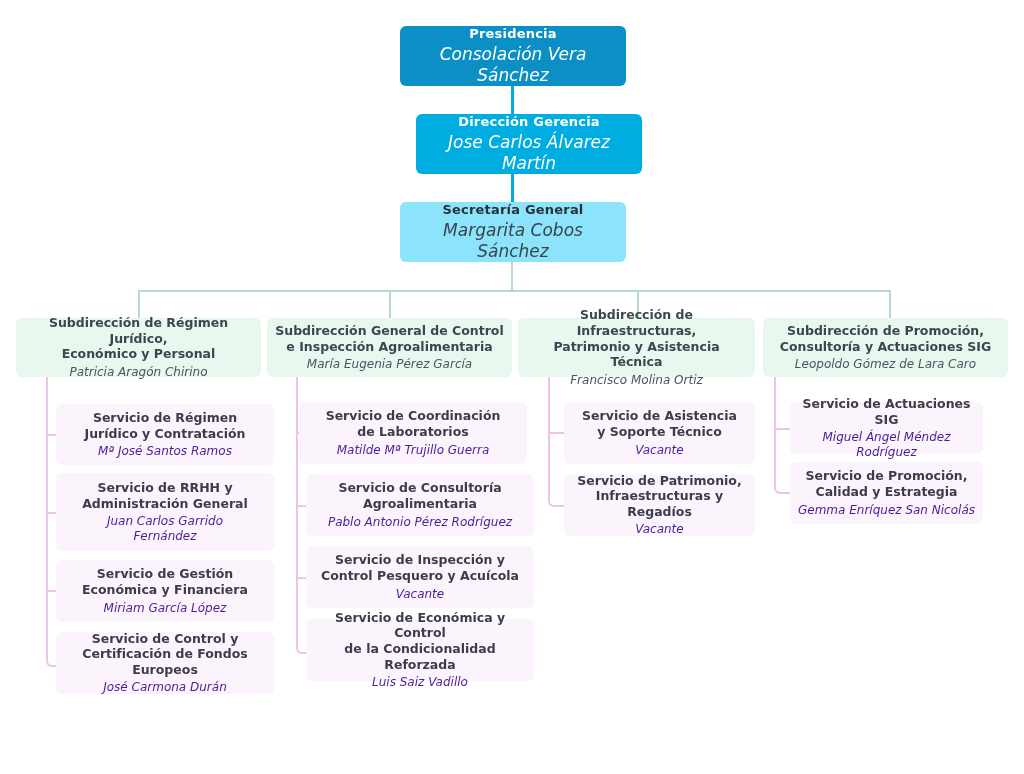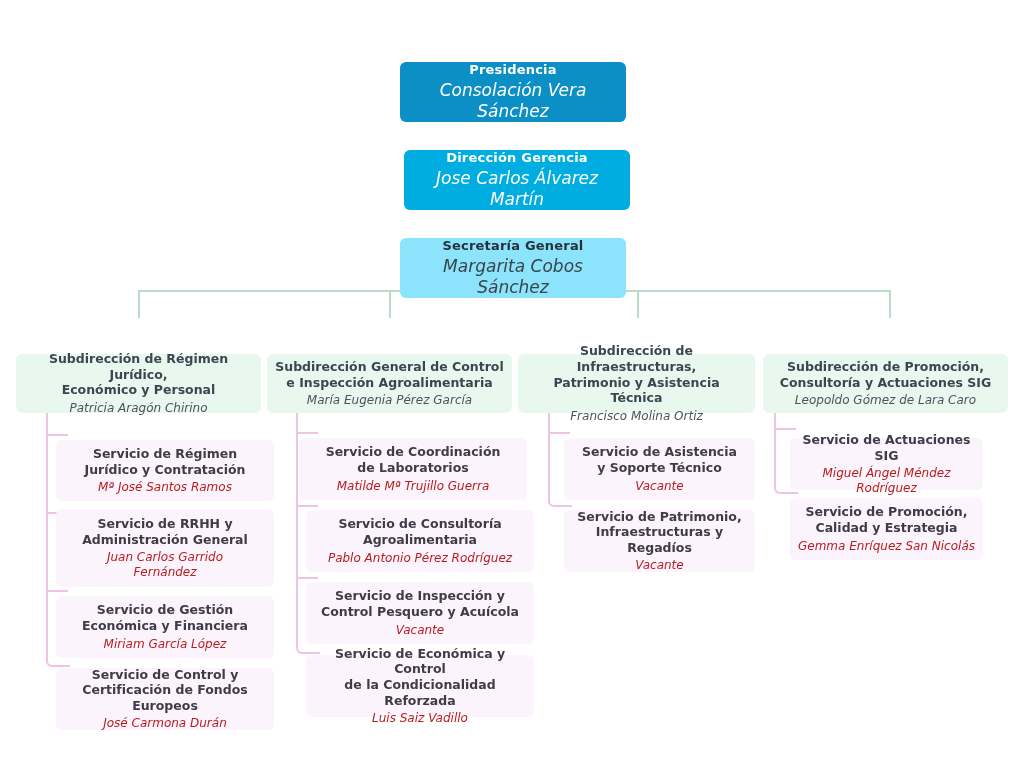--- a/index.html
+++ b/index.html
@@ -39,21 +39,20 @@
   .node {
     position: absolute;
     box-sizing: border-box;
     border-radius: 6px;
     display: flex;
     flex-direction: column;
     align-items: center;
     justify-content: center;
     text-align: center;
     padding: 6px 8px;
-    margin-top: 36px;
   }
   .node .title {
     font-weight: bold;
     line-height: 1.25;
   }
   .node .person {
     font-style: italic;
     line-height: 1.25;
   }
 
@@ -76,21 +75,21 @@
   }
   .subdir .title  { font-size: 12.5px; color: #3b4650; }
   .subdir .person { font-size: 12px; color: #4a545c; margin-top: 3px; }
 
   
   .servicio {
     background: #fbf4fd;
     color: #4a4752;
   }
   .servicio .title  { font-size: 12.5px; color: #3f3b48; }
-  .servicio .person { font-size: 12px; color: #b91c1c; margin-top: 3px; }
+  .servicio .person { font-size: 12px; color: #4c1d95; margin-top: 3px; }
 </style>
 </head>
 <body>
 
 <div id="chart">
 
   <div class="conn conn-blue" style="left:511px; top:86px; width:3px; height:28px;"></div>
   <div class="conn conn-blue" style="left:511px; top:174px; width:3px; height:28px;"></div>
   <div class="conn conn-green" style="left:511px; top:262px; width:2px; height:29px;"></div>
 
@@ -114,21 +113,21 @@
   <div class="conn conn-pink" style="left:548px; top:432px; width:22px; height:2px;"></div>
 
   <div class="conn corner-bl" style="left:774px; top:377px; width:22px; height:115px;"></div>
   <div class="conn conn-pink" style="left:774px; top:428px; width:22px; height:2px;"></div>
 
   <div class="node exec exec-presidencia" style="left:400px; top:26px; width:226px; height:60px;">
     <div class="title">Presidencia</div>
     <div class="person">Consolación Vera Sánchez</div>
   </div>
 
-  <div class="node exec exec-direccion" style="left:404px; top:114px; width:226px; height:60px;align-items:center;">
+  <div class="node exec exec-direccion" style="left:416px; top:114px; width:226px; height:60px;align-items:center;">
     <div class="title">Dirección Gerencia</div>
     <div class="person">Jose Carlos Álvarez Martín</div>
   </div>
 
   <div class="node exec exec-secretaria" style="left:400px; top:202px; width:226px; height:60px;">
     <div class="title">Secretaría General</div>
     <div class="person">Margarita Cobos Sánchez</div>
   </div>
 
   <div class="node subdir" style="left:16px; top:318px; width:245px; height:59px;">

